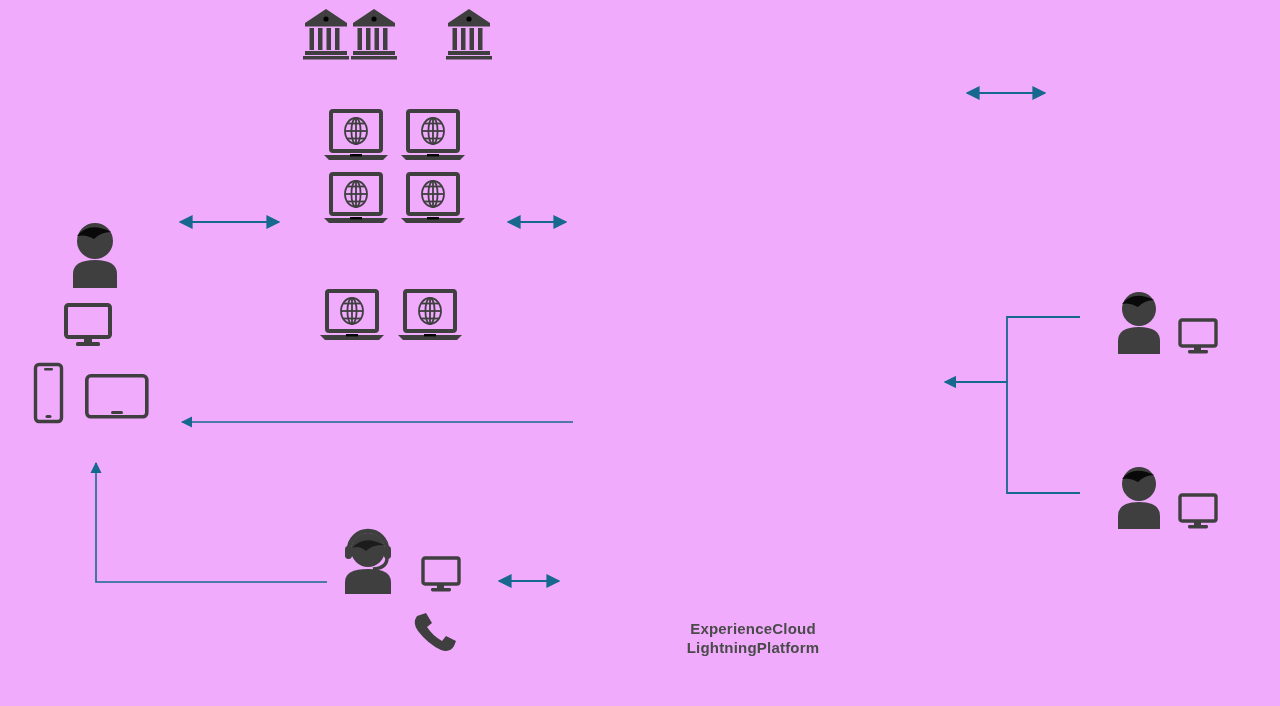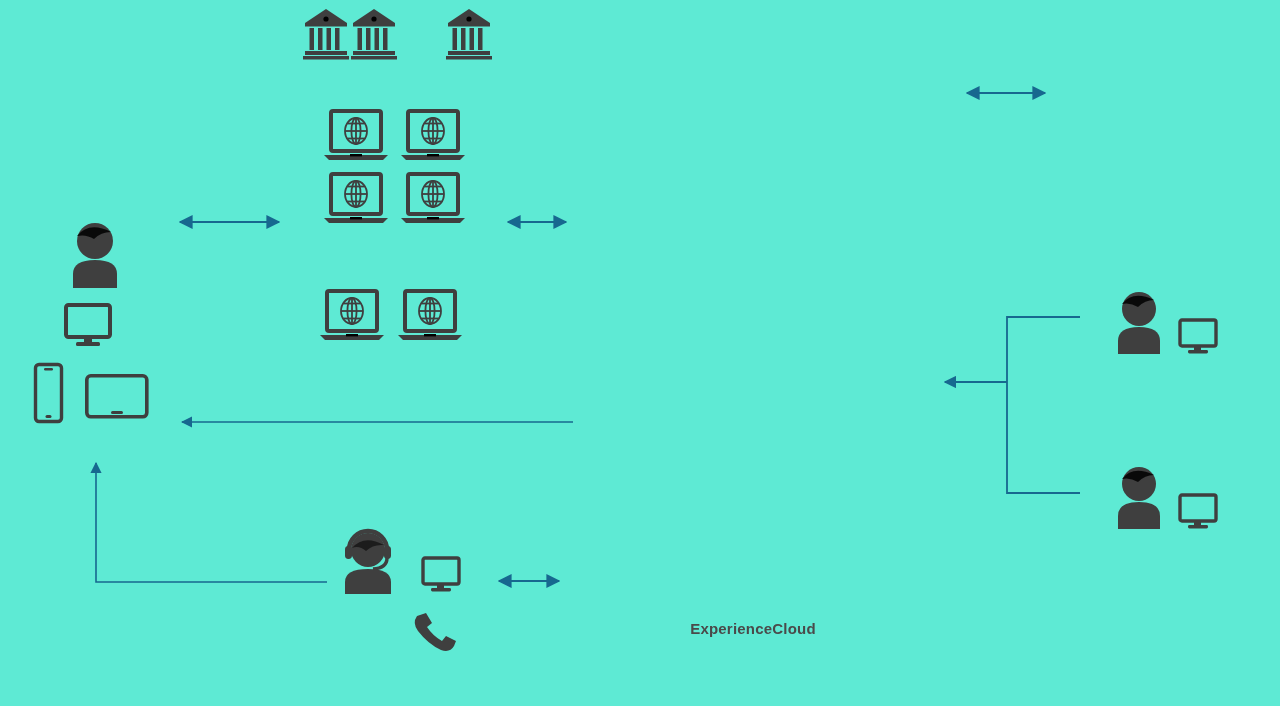--- a/index.html
+++ b/index.html
@@ -13,21 +13,21 @@
     height: 706px;
     position: relative;
     overflow: hidden;
     font-family: "Liberation Sans", sans-serif;
   }
   #stage {
     position: absolute;
     left: 0; top: 0;
     width: 1280px;
     height: 706px;
-    background: #5eead4;
+    background: #f0abfc;
   }
   .layer {
     position: absolute;
     left: 0; top: 0;
     width: 1280px;
     height: 706px;
   }
   .node {
     position: absolute;
   }
@@ -312,15 +312,16 @@
   <div class="node" style="left:1178px; top:493px; width:40px; height:38px;">
     <svg width="40" height="38" viewBox="0 0 40 38">
       <rect x="2" y="2" width="36" height="26" rx="2" fill="none" stroke="#3f3f3f" stroke-width="3.4"></rect>
       <rect x="16" y="28" width="7" height="5" fill="#3f3f3f"></rect>
       <rect x="10" y="32" width="20" height="3.4" rx="1.4" fill="#3f3f3f"></rect>
     </svg>
   </div>
 
   <div class="cloud-label" style="left:613px; top:619px; width:280px;">
     <div>ExperienceCloud</div>
+    <div>LightningPlatform</div>
   </div>
 
 </div>
 
 </body></html>

